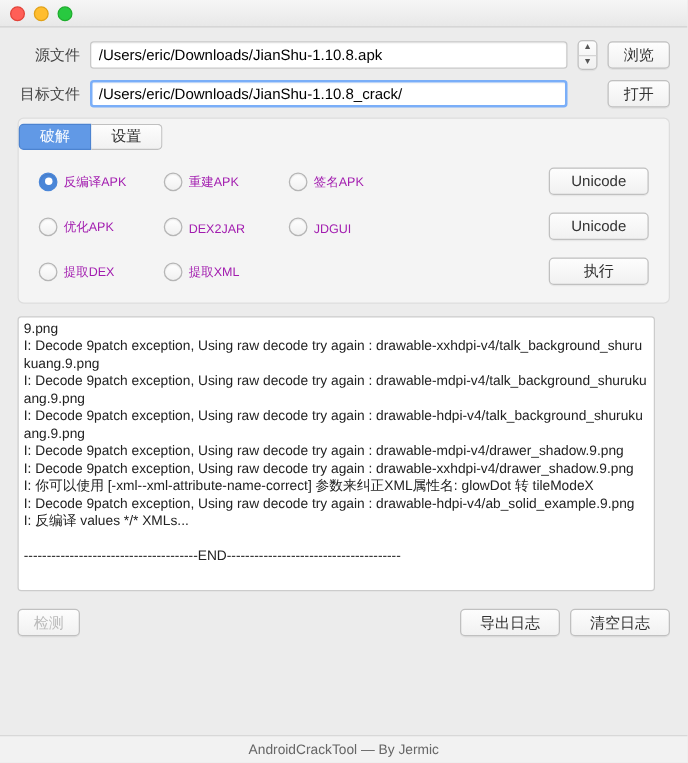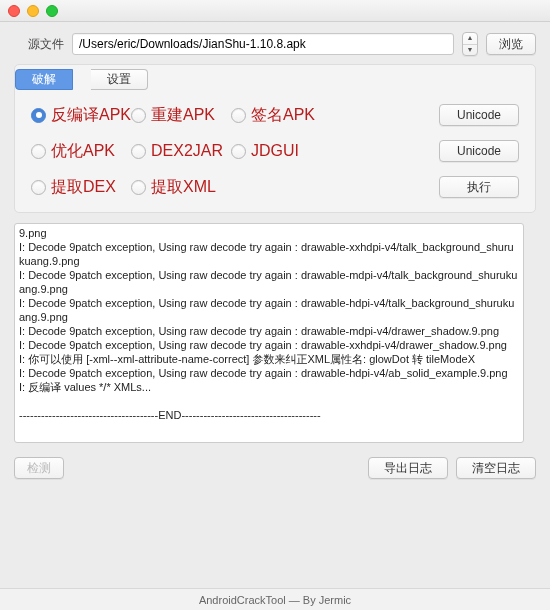--- a/index.html
+++ b/index.html
@@ -72,27 +72,27 @@
       margin-top: 6px;
       padding: 0 0 10px 0;
     }
     .tabs { display: flex; justify-content: flex-start; padding-top: 4px; }
     .tab {
       height: 21px; padding: 0 16px; font-size: 12px;
       border: 1px solid #c0c0c0; background: linear-gradient(#fdfdfd,#f1f1f1);
       display:flex; align-items:center;
     }
     .tab:first-child { border-radius: 4px 0 0 4px; }
-    .tab:last-child { border-radius: 0 4px 4px 0; border-left: none; margin-left: 18px; }
+    .tab:last-child { border-radius: 0 4px 4px 0; border-left: none; }
     .tab.active { background: #6199e6; border-color:#4c83d0; color:#fff; }
 
     .opts { padding: 14px 16px 0 16px; }
     .opt-row { display: flex; align-items: center; margin-bottom: 14px; }
     .radio-group { display: flex; gap: 0; flex: 1; }
-    .radio-item { display: flex; align-items: center; gap: 5px; width: 100px; font-size: 16px; color:#b91c1c; }
+    .radio-item { display: flex; align-items: flex-end; gap: 5px; width: 100px; font-size: 10px; color:#a21caf; }
     .radio {
       width: 15px; height: 15px; border-radius: 50%;
       border: 1px solid #b5b5b5; background: linear-gradient(#fff,#f0f0f0);
       display:flex; align-items:center; justify-content:center;
       box-shadow: inset 0 1px 1px rgba(0,0,0,0.08);
     }
     .radio.checked { border-color:#4a86d8; background:#4a86d8; }
     .radio.checked::after { content:""; width:6px; height:6px; border-radius:50%; background:#fff; }
 
     .logbox {
@@ -134,20 +134,26 @@
 <div class="content">
   <div class="row">
     <div class="row-label">源文件</div>
     <input class="textfield" value="/Users/eric/Downloads/JianShu-1.10.8.apk" style="">
     <div class="stepper">
       <div>▲</div>
       <div>▼</div>
     </div>
     <button class="btn">浏览</button>
   </div>
+  <div class="row">
+    <div class="row-label">目标文件</div>
+    <input class="textfield focused" value="/Users/eric/Downloads/JianShu-1.10.8_crack/" style="">
+    <div style="width:16px"></div>
+    <button class="btn">打开</button>
+  </div>
 
   <div class="panel">
     <div class="tabs">
       <div class="tab active">破解</div>
       <div class="tab">设置</div>
     </div>
     <div class="opts">
       <div class="opt-row">
         <div class="radio-group">
           <div class="radio-item">

